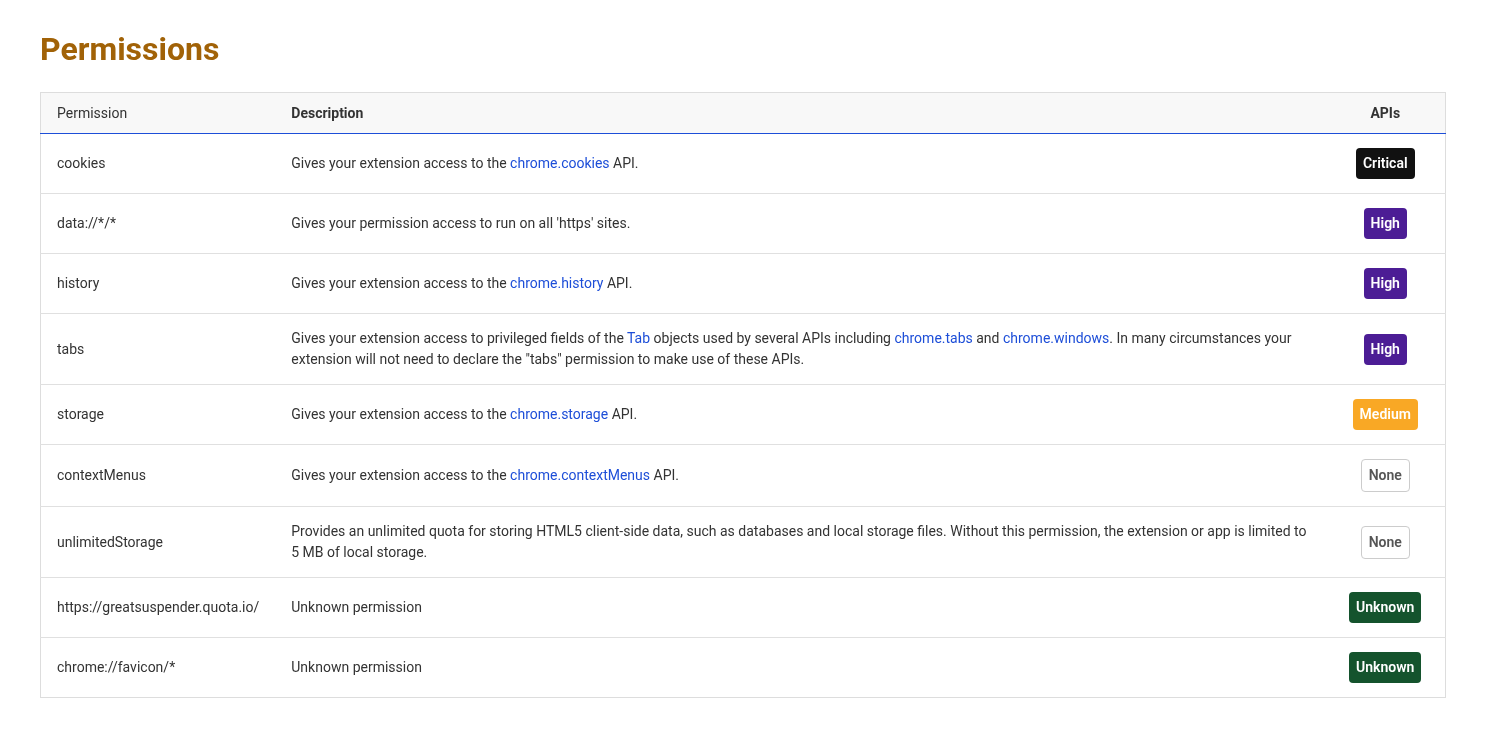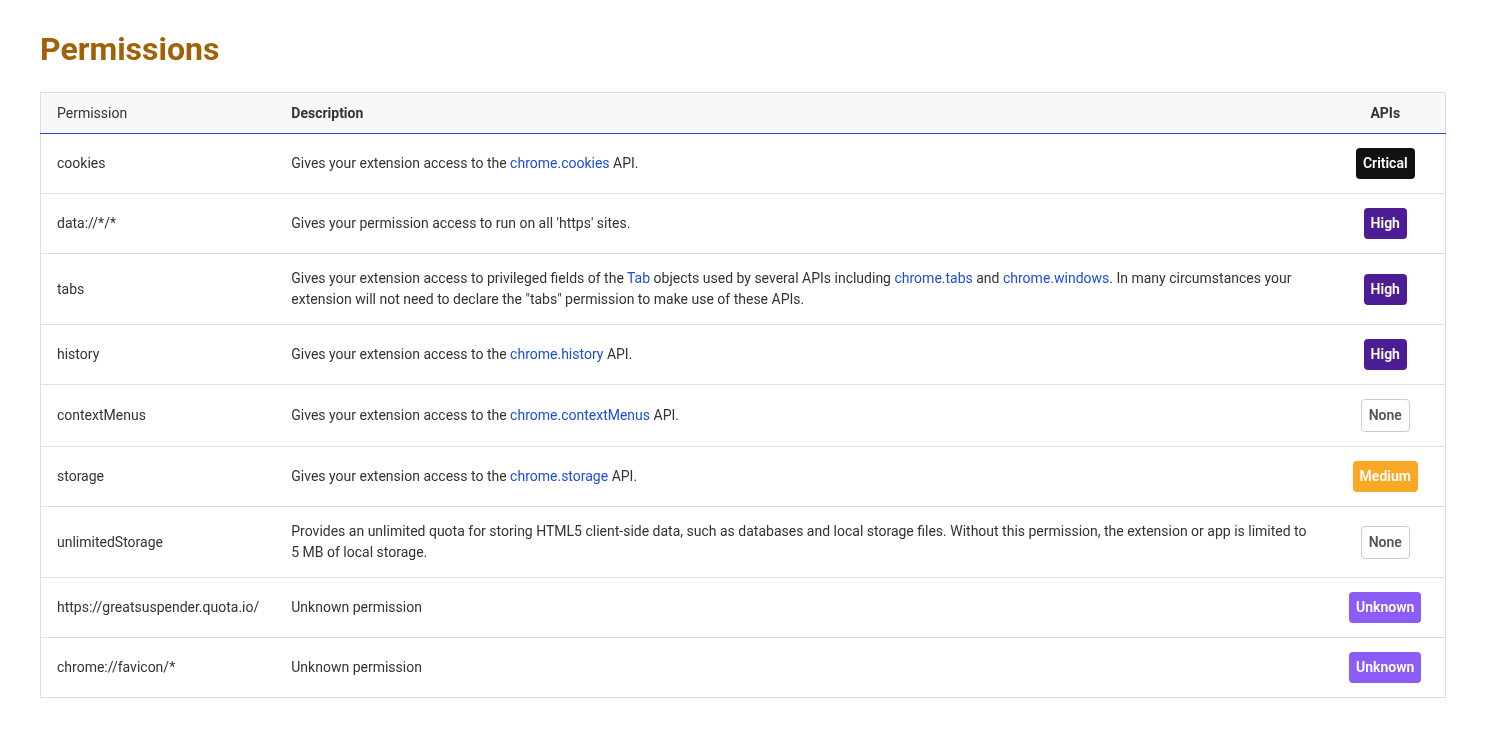--- a/index.html
+++ b/index.html
@@ -62,21 +62,21 @@
       border-radius: 4px;
       font-size: 14px;
       font-weight: 600;
       color: #fff;
       white-space: nowrap;
     }
     .badge-critical { background: #111; }
     .badge-high     { background: #4c1d95; }
     .badge-medium   { background: #f9a825; }
     .badge-none     { background: #fff; color: #555; border: 1px solid #ccc; }
-    .badge-unknown  { background: #8b5cf6; text-align: center; }
+    .badge-unknown  { background: #14532d; text-align: center; }
   </style>
 </head>
 <body>
 
 <h1>Permissions</h1>
 
 <table>
   <thead>
     <tr>
       <th class="col-permission">Permission</th>
@@ -89,38 +89,38 @@
         <td class="col-permission">cookies</td>
         <td class="col-description">Gives your extension access to the <a href="#">chrome.cookies</a> API.</td>
         <td class="col-risk"><span class="badge badge-critical">Critical</span></td>
       </tr>
       <tr>
         <td class="col-permission">data://*/*</td>
         <td class="col-description">Gives your permission access to run on all 'https' sites.</td>
         <td class="col-risk"><span class="badge badge-high">High</span></td>
       </tr>
       <tr>
+        <td class="col-permission">history</td>
+        <td class="col-description">Gives your extension access to the <a href="#">chrome.history</a> API.</td>
+        <td class="col-risk"><span class="badge badge-high">High</span></td>
+      </tr>
+      <tr>
         <td class="col-permission">tabs</td>
         <td class="col-description">Gives your extension access to privileged fields of the <a href="#">Tab</a> objects used by several APIs including <a href="#">chrome.tabs</a> and <a href="#">chrome.windows</a>. In many circumstances your extension will not need to declare the "tabs" permission to make use of these APIs.</td>
         <td class="col-risk"><span class="badge badge-high">High</span></td>
       </tr>
       <tr>
-        <td class="col-permission">history</td>
-        <td class="col-description">Gives your extension access to the <a href="#">chrome.history</a> API.</td>
-        <td class="col-risk"><span class="badge badge-high">High</span></td>
+        <td class="col-permission">storage</td>
+        <td class="col-description">Gives your extension access to the <a href="#">chrome.storage</a> API.</td>
+        <td class="col-risk"><span class="badge badge-medium">Medium</span></td>
       </tr>
       <tr>
         <td class="col-permission">contextMenus</td>
         <td class="col-description">Gives your extension access to the <a href="#">chrome.contextMenus</a> API.</td>
         <td class="col-risk"><span class="badge badge-none">None</span></td>
-      </tr>
-      <tr>
-        <td class="col-permission">storage</td>
-        <td class="col-description">Gives your extension access to the <a href="#">chrome.storage</a> API.</td>
-        <td class="col-risk"><span class="badge badge-medium">Medium</span></td>
       </tr>
       <tr>
         <td class="col-permission">unlimitedStorage</td>
         <td class="col-description">Provides an unlimited quota for storing HTML5 client-side data, such as databases and local storage files. Without this permission, the extension or app is limited to 5 MB of local storage.</td>
         <td class="col-risk"><span class="badge badge-none">None</span></td>
       </tr>
       <tr>
         <td class="col-permission">https://greatsuspender.quota.io/</td>
         <td class="col-description">Unknown permission</td>
         <td class="col-risk"><span class="badge badge-unknown">Unknown</span></td>

